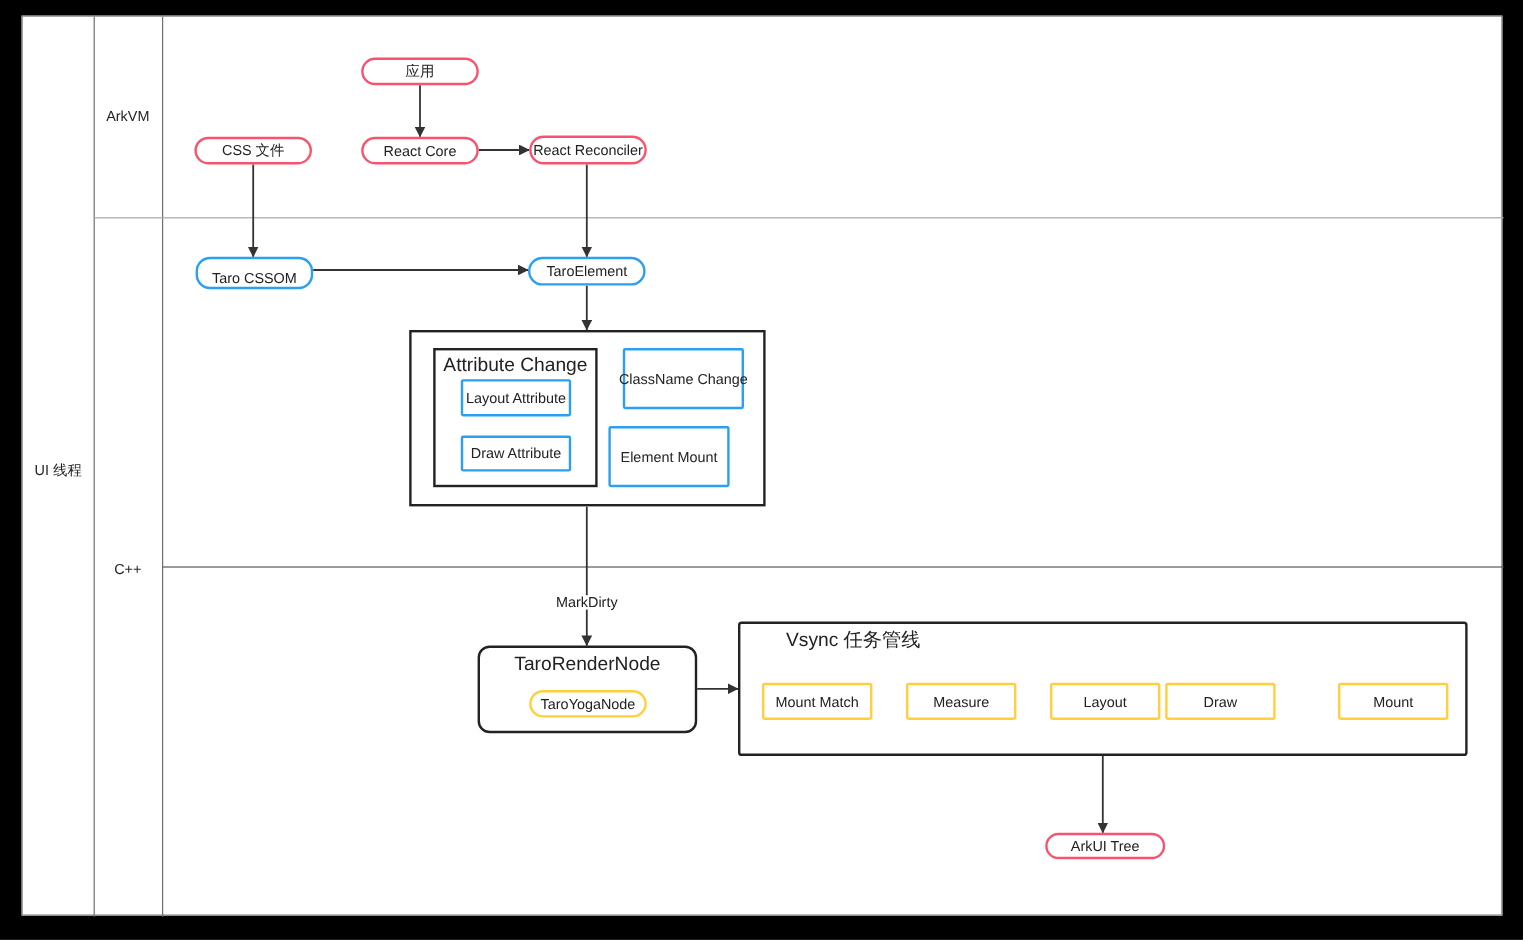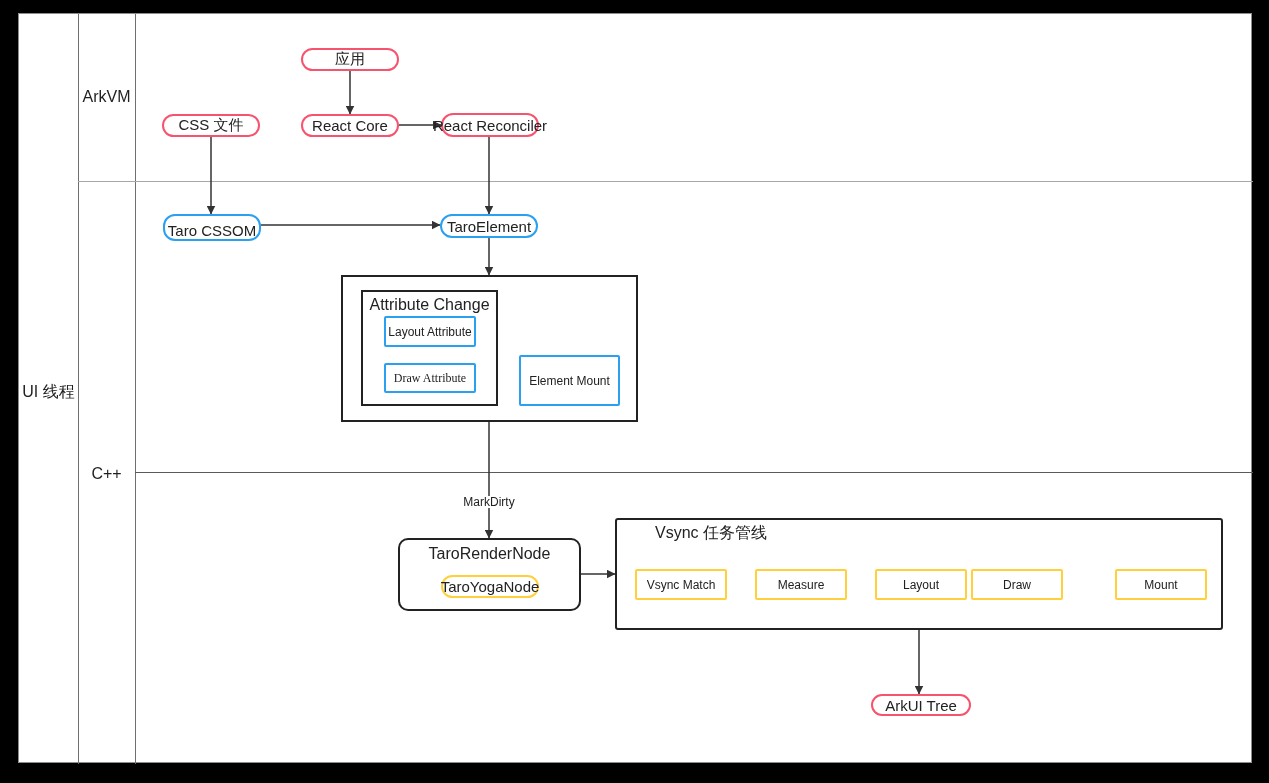--- a/index.html
+++ b/index.html
@@ -17,33 +17,33 @@
     position: absolute;
     left: 18px; top: 13px;
     width: 1234px; height: 750px;
     background: #fff;
     border: 1px solid #8c8c8c;
   }
   .lane-vline { position: absolute; top: 0; width: 1px; height: 750px; background: #6f6f6f; }
   .lane-hline { position: absolute; height: 1px; }
   .lane-label {
     position: absolute;
-    font-size: 16px;
+    font-size: 12px;
     color: #1f1f1f;
     text-align: center;
     line-height: 14px;
     white-space: nowrap;
   }
   .pill {
     position: absolute;
     display: flex; align-items: center; justify-content: center;
     background: #fff;
     border-radius: 12px;
     border: 2px solid;
-    font-size: 15px;
+    font-size: 12px;
     white-space: nowrap;
     z-index: 3;
   }
   .rect {
     position: absolute;
     display: flex; align-items: center; justify-content: center;
     background: #fff;
     border-radius: 2px;
     border: 2px solid;
     font-size: 12px;
@@ -127,39 +127,42 @@
     <div class="pill blue" style="left:421px; top:200px; width:98px; height:24px;">
       <span>TaroElement</span>
     </div>
 
     <div class="group-box blue" style="left:322px; top:261px; width:297px; height:147px; border-radius:0;"></div>
     <div class="group-box blue" style="left:342px; top:276px; width:137px; height:116px; border-radius:0;"></div>
     <div class="group-title" style="left:342px; top:282px; width:137px; text-align:center;">Attribute Change</div>
     <div class="rect blue" style="left:365px; top:302px; width:92px; height:31px;">
       <span>Layout Attribute</span>
     </div>
-    <div class="rect blue" style="left:365px; top:349px; width:92px; height:30px;font-family:Liberation Serif, serif;">
+    <div class="rect blue" style="left:365px; top:349px; width:92px; height:30px;">
       <span>Draw Attribute</span>
     </div>
-    <div class="rect blue" style="left:500px; top:341px; width:101px; height:51px;">
+    <div class="rect blue" style="left:500px; top:276px; width:101px; height:51px;">
+      <span>ClassName Change</span>
+    </div>
+    <div class="rect blue" style="left:488px; top:341px; width:101px; height:51px;">
       <span>Element Mount</span>
     </div>
 
     <div class="edge-label" style="left:470px; top:482px;">MarkDirty</div>
 
     <div class="group-box yellow" style="left:379px; top:524px; width:183px; height:73px; border-radius:10px;"></div>
     <div class="group-title" style="left:379px; top:531px; width:183px; text-align:center;">TaroRenderNode</div>
     <div class="pill yellow" style="left:422px; top:561px; width:98px; height:23px;">
       <span>TaroYogaNode</span>
     </div>
 
     <div class="group-box yellow" style="left:596px; top:504px; width:608px; height:112px; border-radius:3px;"></div>
     <div class="group-title" style="left:600px; top:509px;margin-left:36px;">Vsync 任务管线</div>
     <div class="rect yellow" style="left:616px; top:555px; width:92px; height:31px;">
-      <span>Vsync Match</span>
+      <span>Mount Match</span>
     </div>
     <div class="rect yellow" style="left:736px; top:555px; width:92px; height:31px;">
       <span>Measure</span>
     </div>
     <div class="rect yellow" style="left:856px; top:555px; width:92px; height:31px;">
       <span>Layout</span>
     </div>
     <div class="rect yellow" style="left:952px; top:555px; width:92px; height:31px;align-items:center;">
       <span>Draw</span>
     </div>

